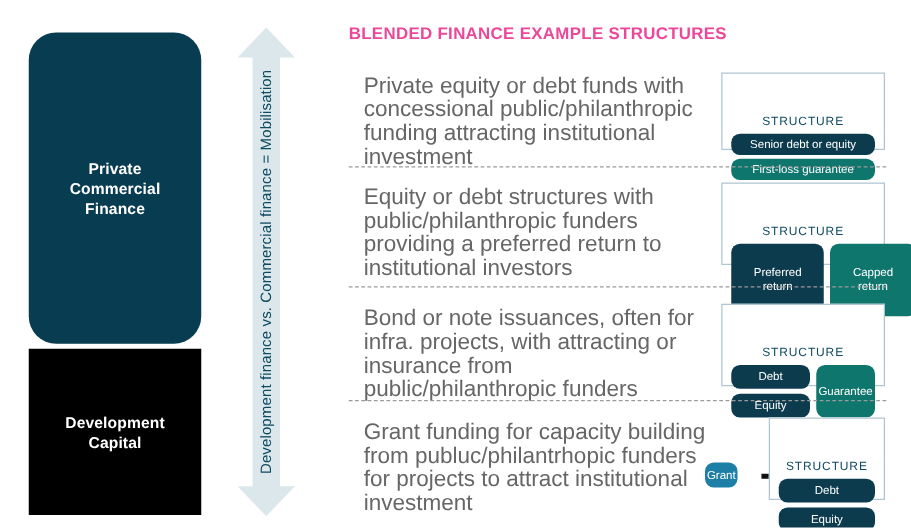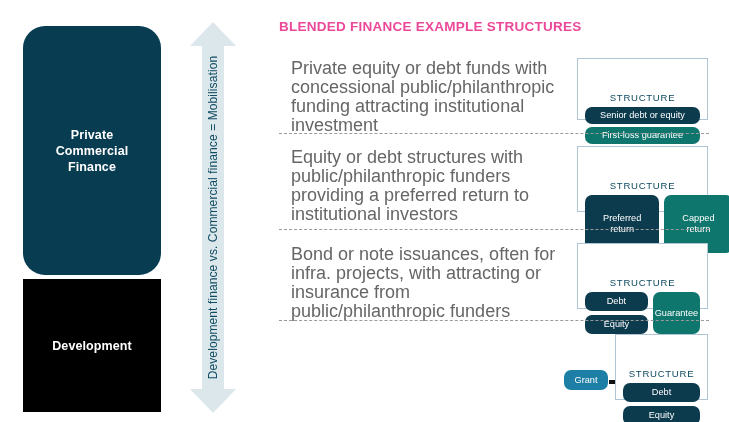--- a/index.html
+++ b/index.html
@@ -178,21 +178,21 @@
 
   
   #structure-card-3 { left: 336px; top: 0px; width: 93px; height: 66px; }
   #structure-card-3 .pill { width: 100%; height: 19px; margin-bottom: 4px; }
   #structure-card-3 .pill:last-child { margin-bottom: 0; }
 
   #grant-pill {
     position: absolute;
     left: 285px;
     top: 36px;
-    width: 44px;
+    width: 26px;
     height: 20px;
     border-radius: 7px;
     background: #1E7FA6;
     display: flex;
     align-items: center;
     justify-content: center;
     color: #ffffff;
     font-size: 9.2px;
   }
   #grant-arrow {
@@ -210,20 +210,21 @@
   <div id="panel-private" class="stack-panel">
     <div>
       <span>Private</span>
       <span>Commercial</span>
       <span>Finance</span>
     </div>
   </div>
   <div id="panel-development" class="stack-panel">
     <div>
       <span>Development</span>
+      <span>Capital</span>
     </div>
   </div>
 </div>
 
 <div id="axis-arrow">
   <svg width="46" height="391" viewBox="0 0 46 391" xmlns="http://www.w3.org/2000/svg" aria-hidden="true">
     <polygon points="23,0 46,24 34,24 34,367 46,367 23,391 0,367 12,367 12,24 0,24" fill="#DCE7EC"></polygon>
   </svg>
   <div id="axis-arrow-label">Development finance vs. Commercial finance = Mobilisation</div>
 </div>
@@ -263,20 +264,21 @@
           <div class="pill pill-dark">Debt</div>
           <div class="pill pill-dark">Equity</div>
         </div>
         <div class="pill pill-light pill-tall">Guarantee</div>
       </div>
     </div>
   </div>
   <div class="divider" id="divider-2"></div>
 
   <div class="row" id="row-3">
+    <div class="row-desc">Grant funding for capacity building from publuc/philantrhopic funders for projects to attract institutional investment</div>
 
     <div id="grant-pill">Grant</div>
     <div id="grant-arrow">
       <svg width="13" height="12" viewBox="0 0 13 12" xmlns="http://www.w3.org/2000/svg" aria-hidden="true">
         <path d="M0,4 L7,4 L7,0.5 L12.5,6 L7,11.5 L7,8 L0,8 Z" fill="#111111"></path>
       </svg>
     </div>
 
     <div class="structure-card" id="structure-card-3">
       <div class="structure-title">STRUCTURE</div>

